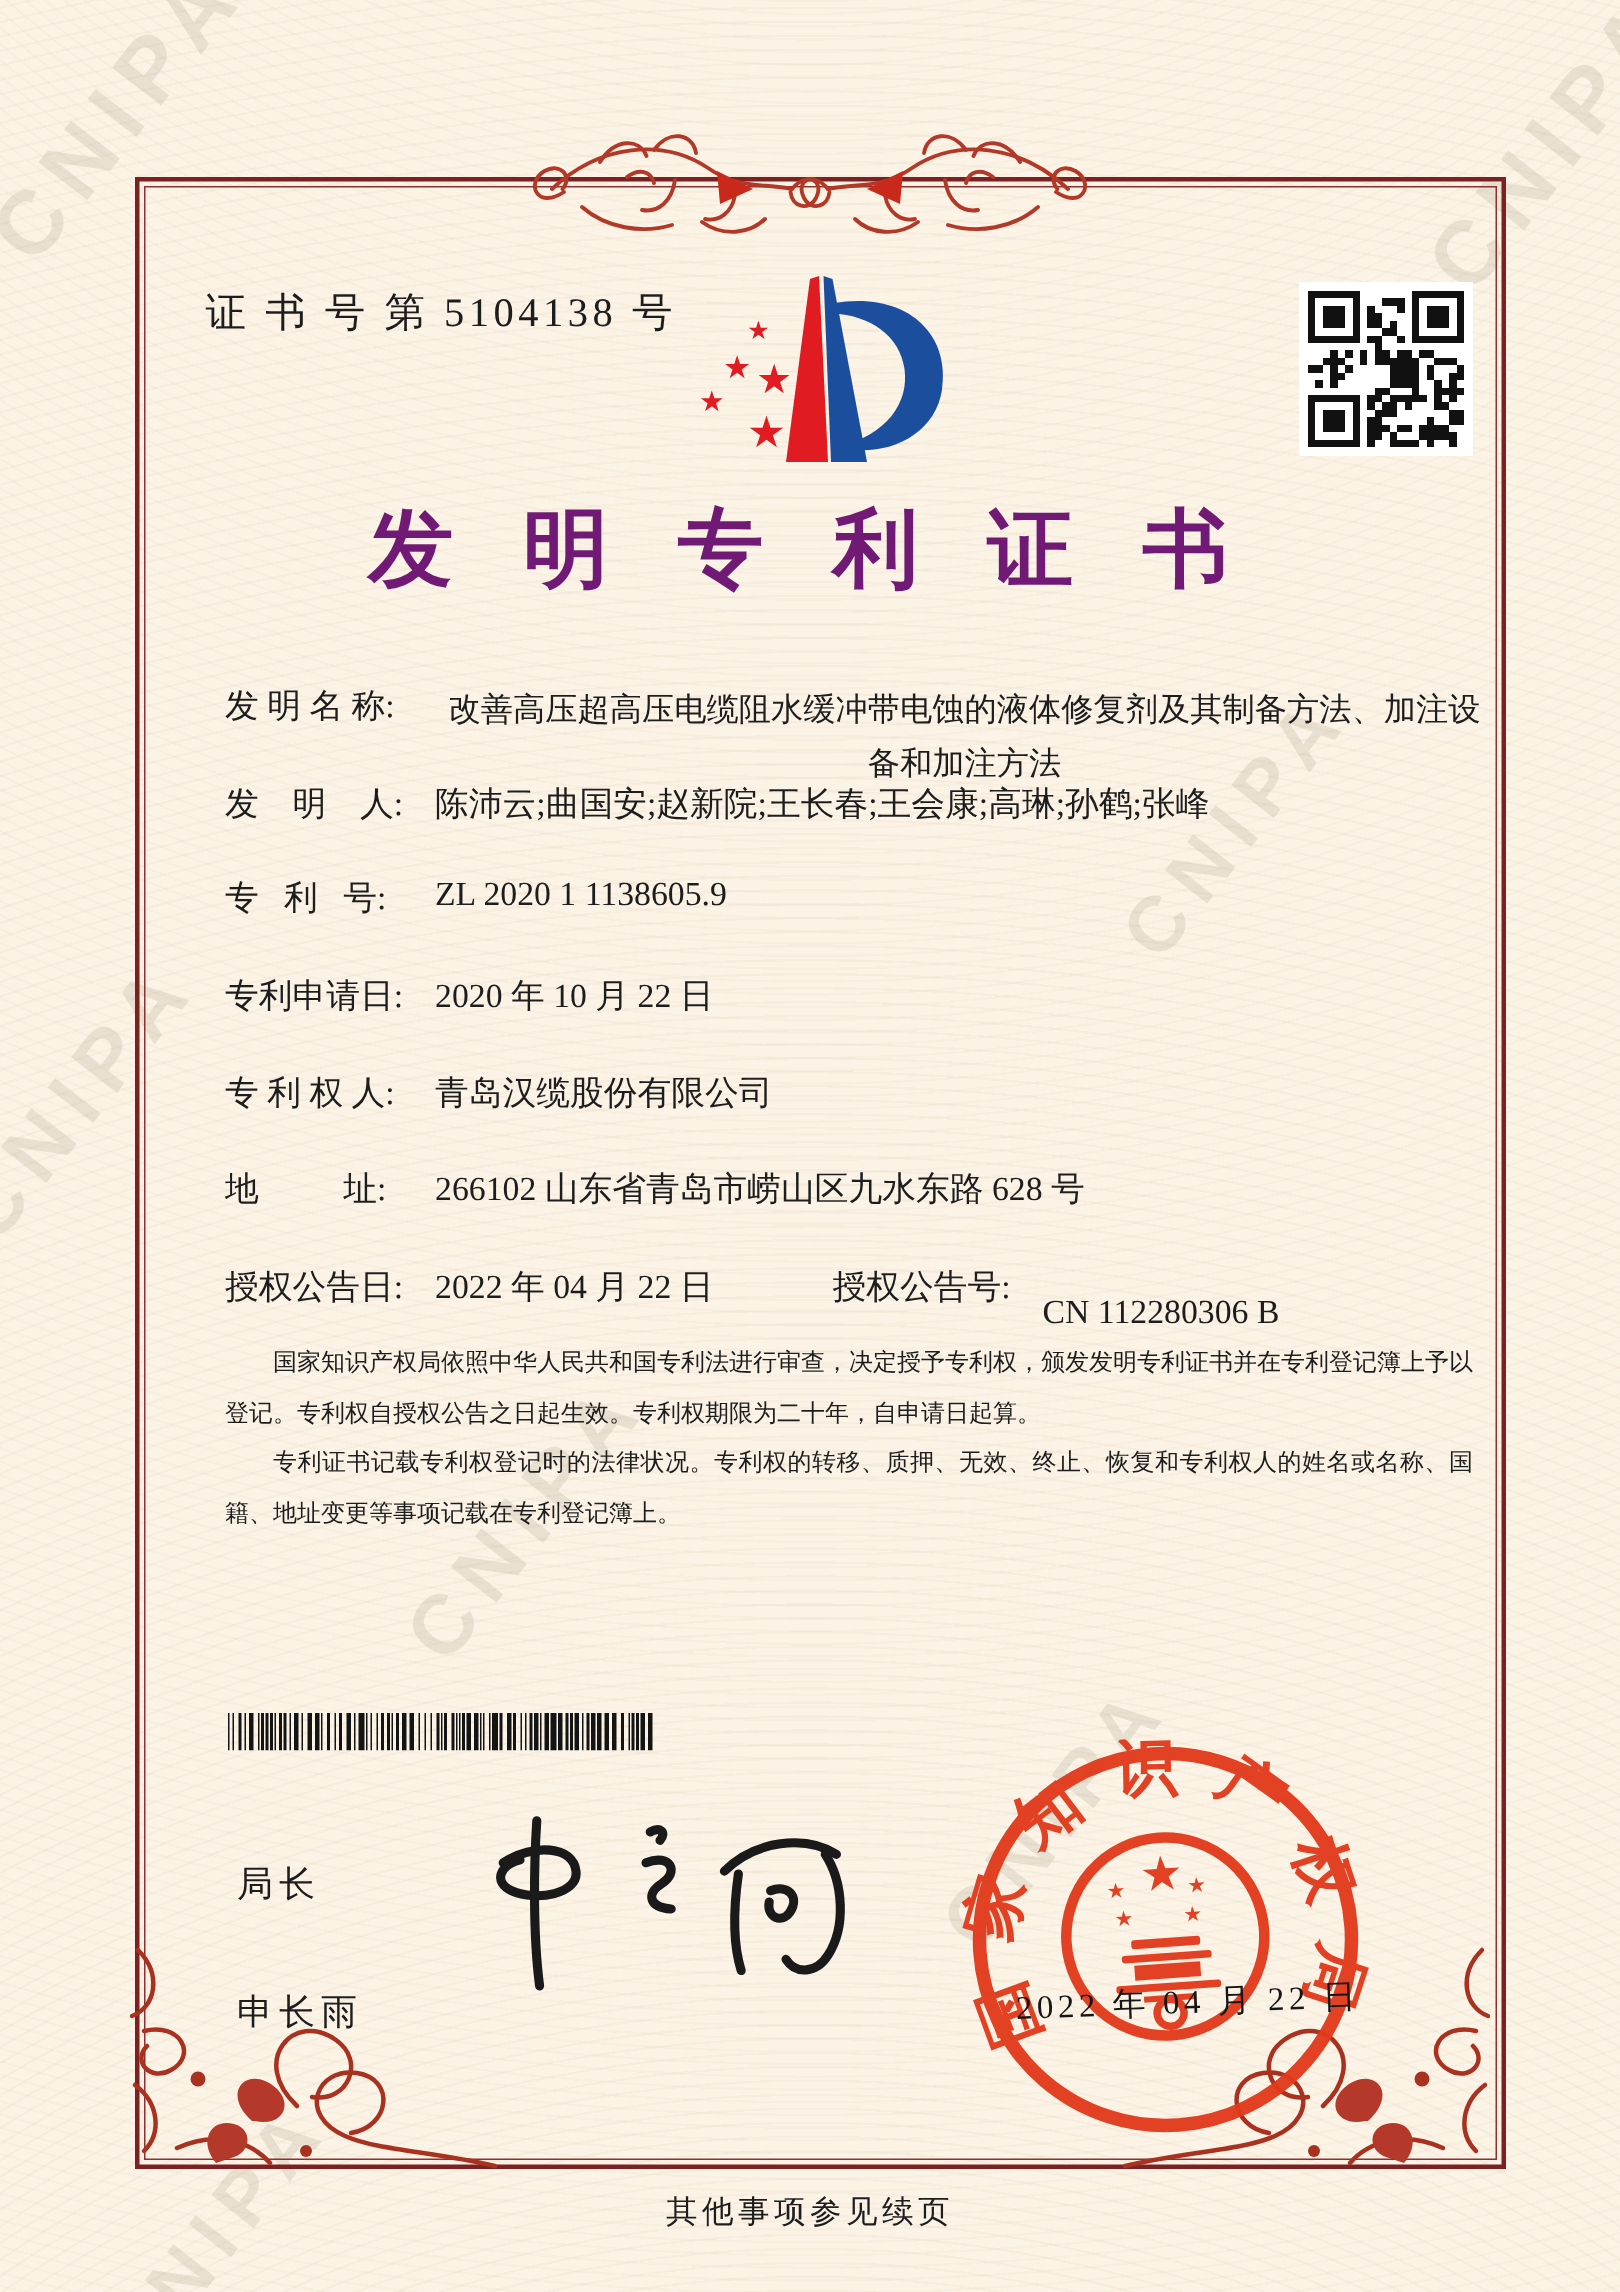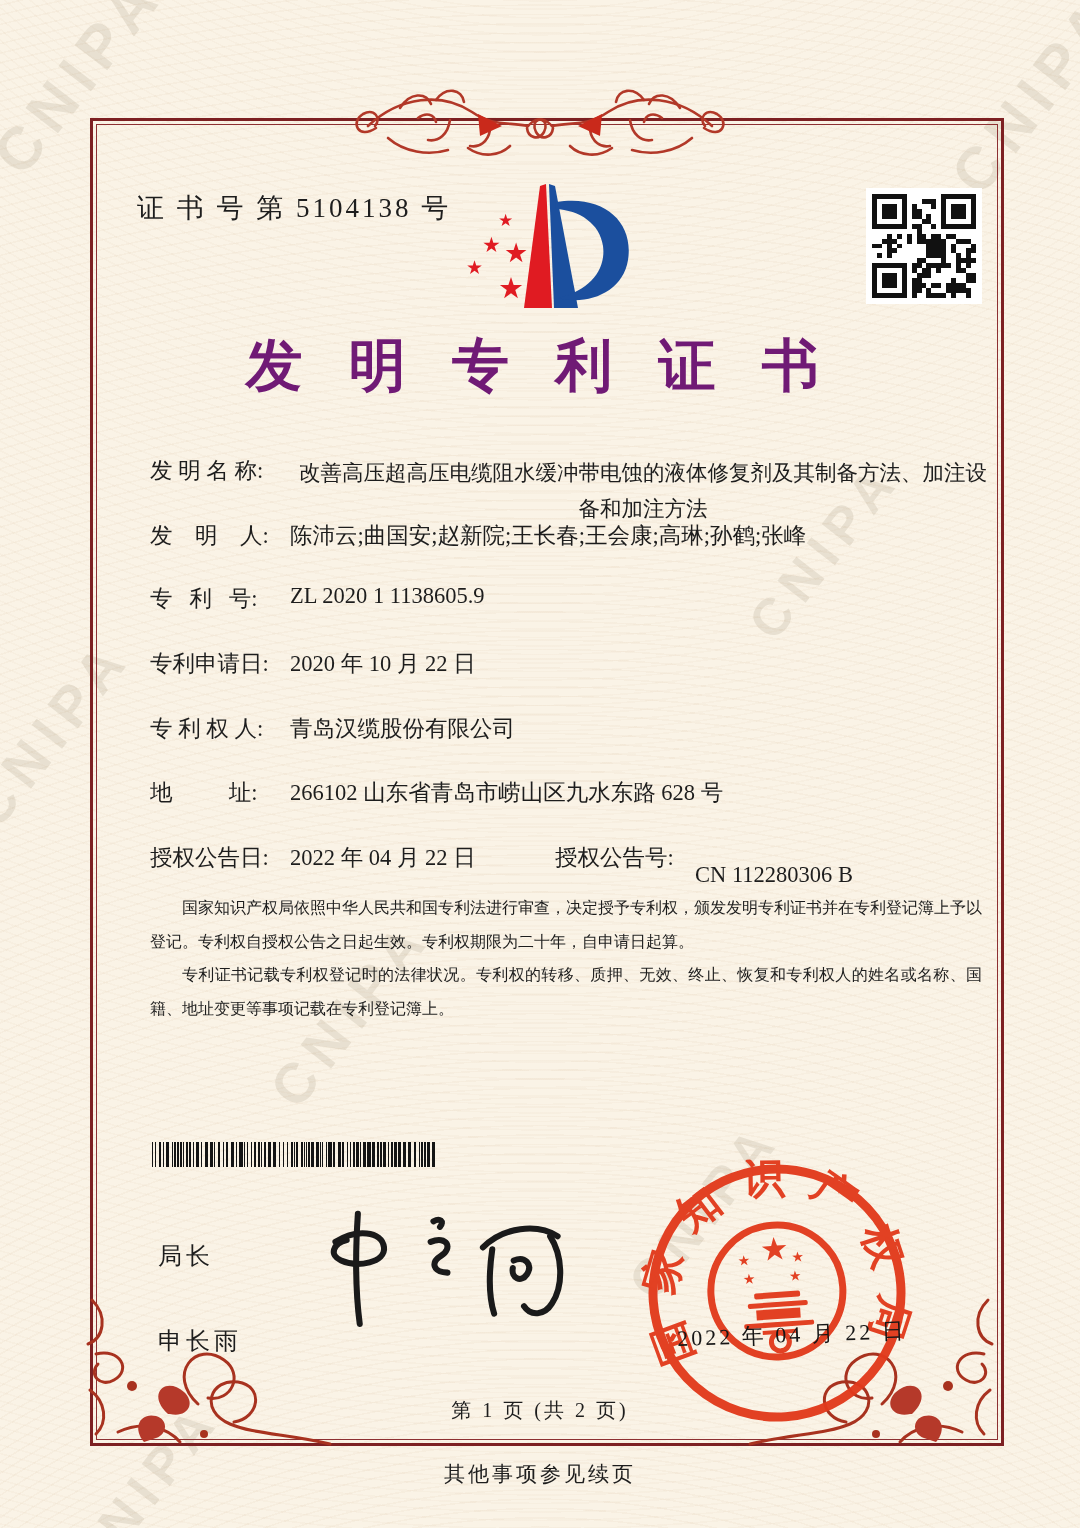--- a/index.html
+++ b/index.html
@@ -446,16 +446,15 @@
       <rect x="112" y="134" width="46" height="6" rx="2"></rect>
       <rect x="105" y="144" width="60" height="5" rx="2"></rect>
       <rect x="113" y="151" width="44" height="10"></rect>
       <rect x="100" y="164" width="70" height="5" rx="2"></rect>
       <rect x="118" y="172" width="34" height="4"></rect>
       <circle cx="135" cy="184" r="9" fill="none" stroke="#e23a1c" stroke-width="5"></circle>
     </g>
   </svg>
   <div class="seal-date">2022 年 04 月 22 日</div>
 
-  <div class="page-info">第 1 页 (共 2 页)</div>
   <div class="cont-note">其他事项参见续页</div>
 
 </div>
 
 </body></html>

